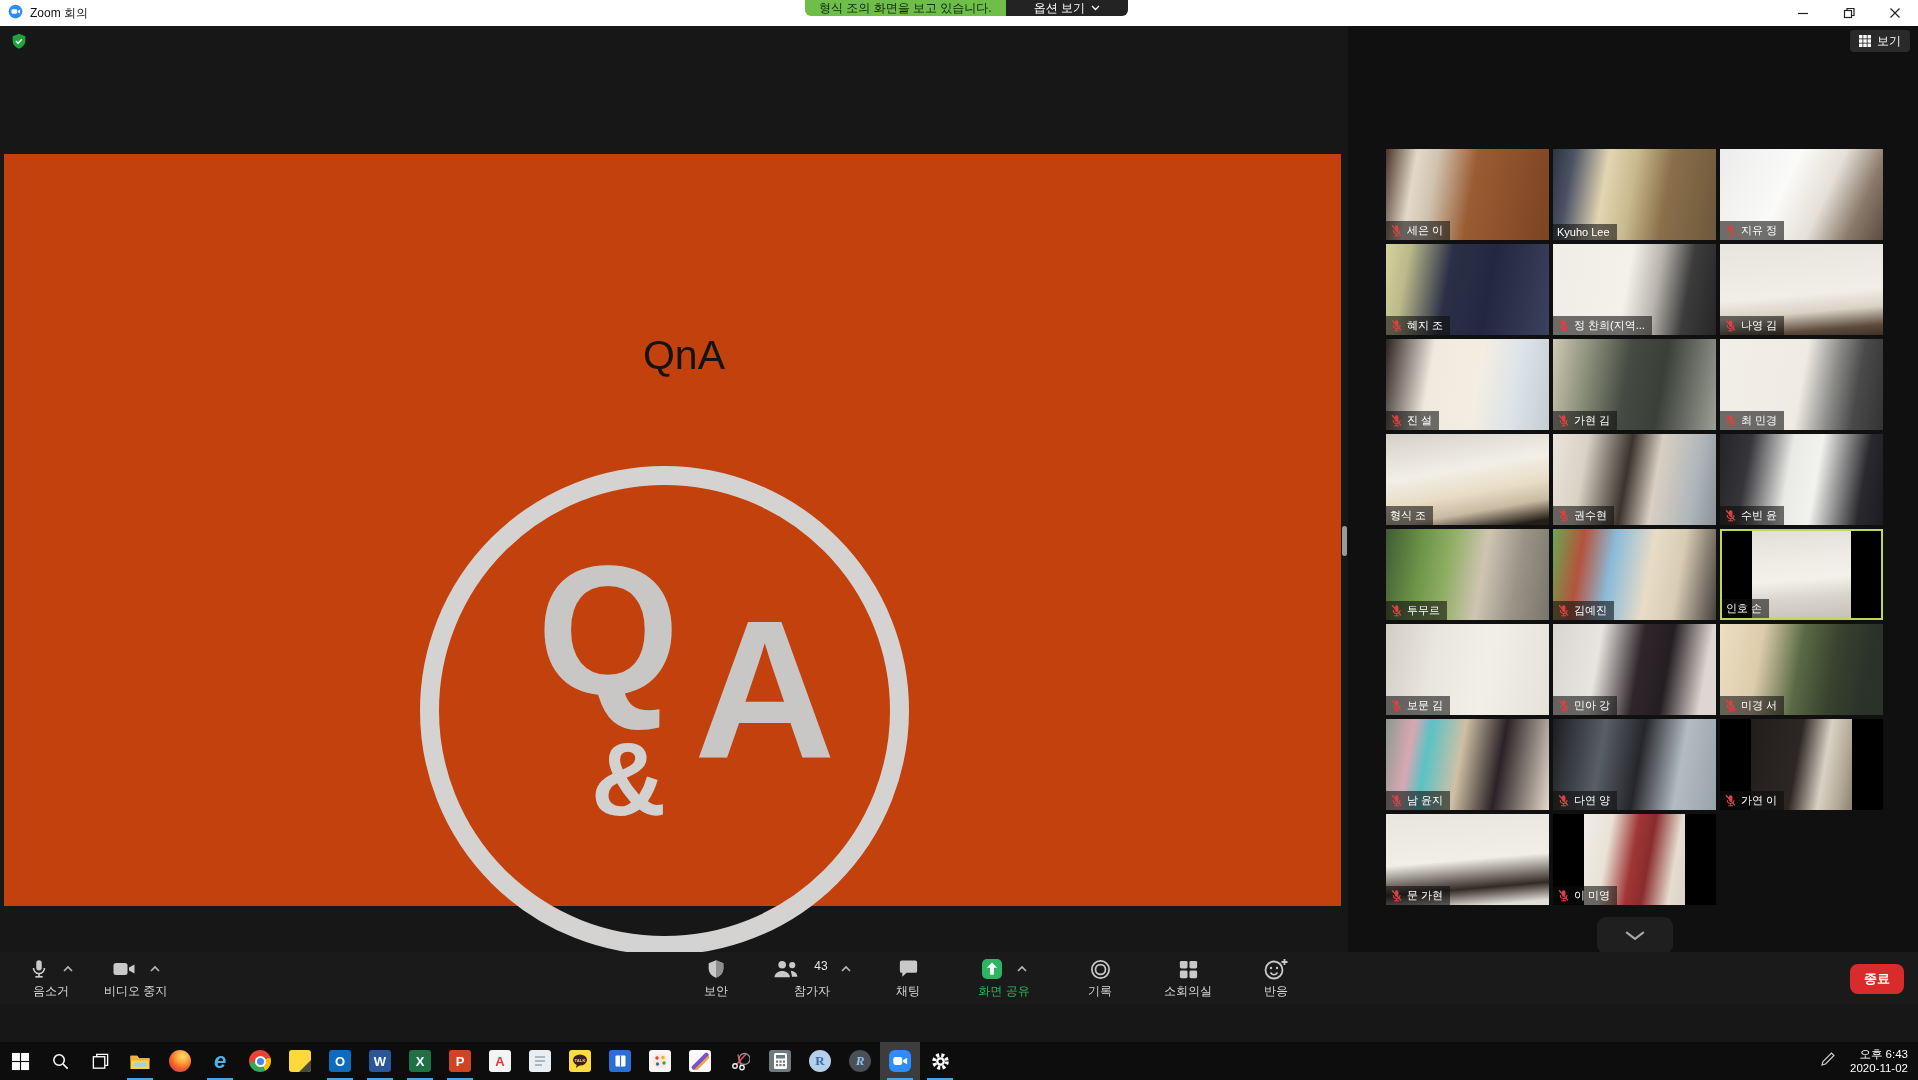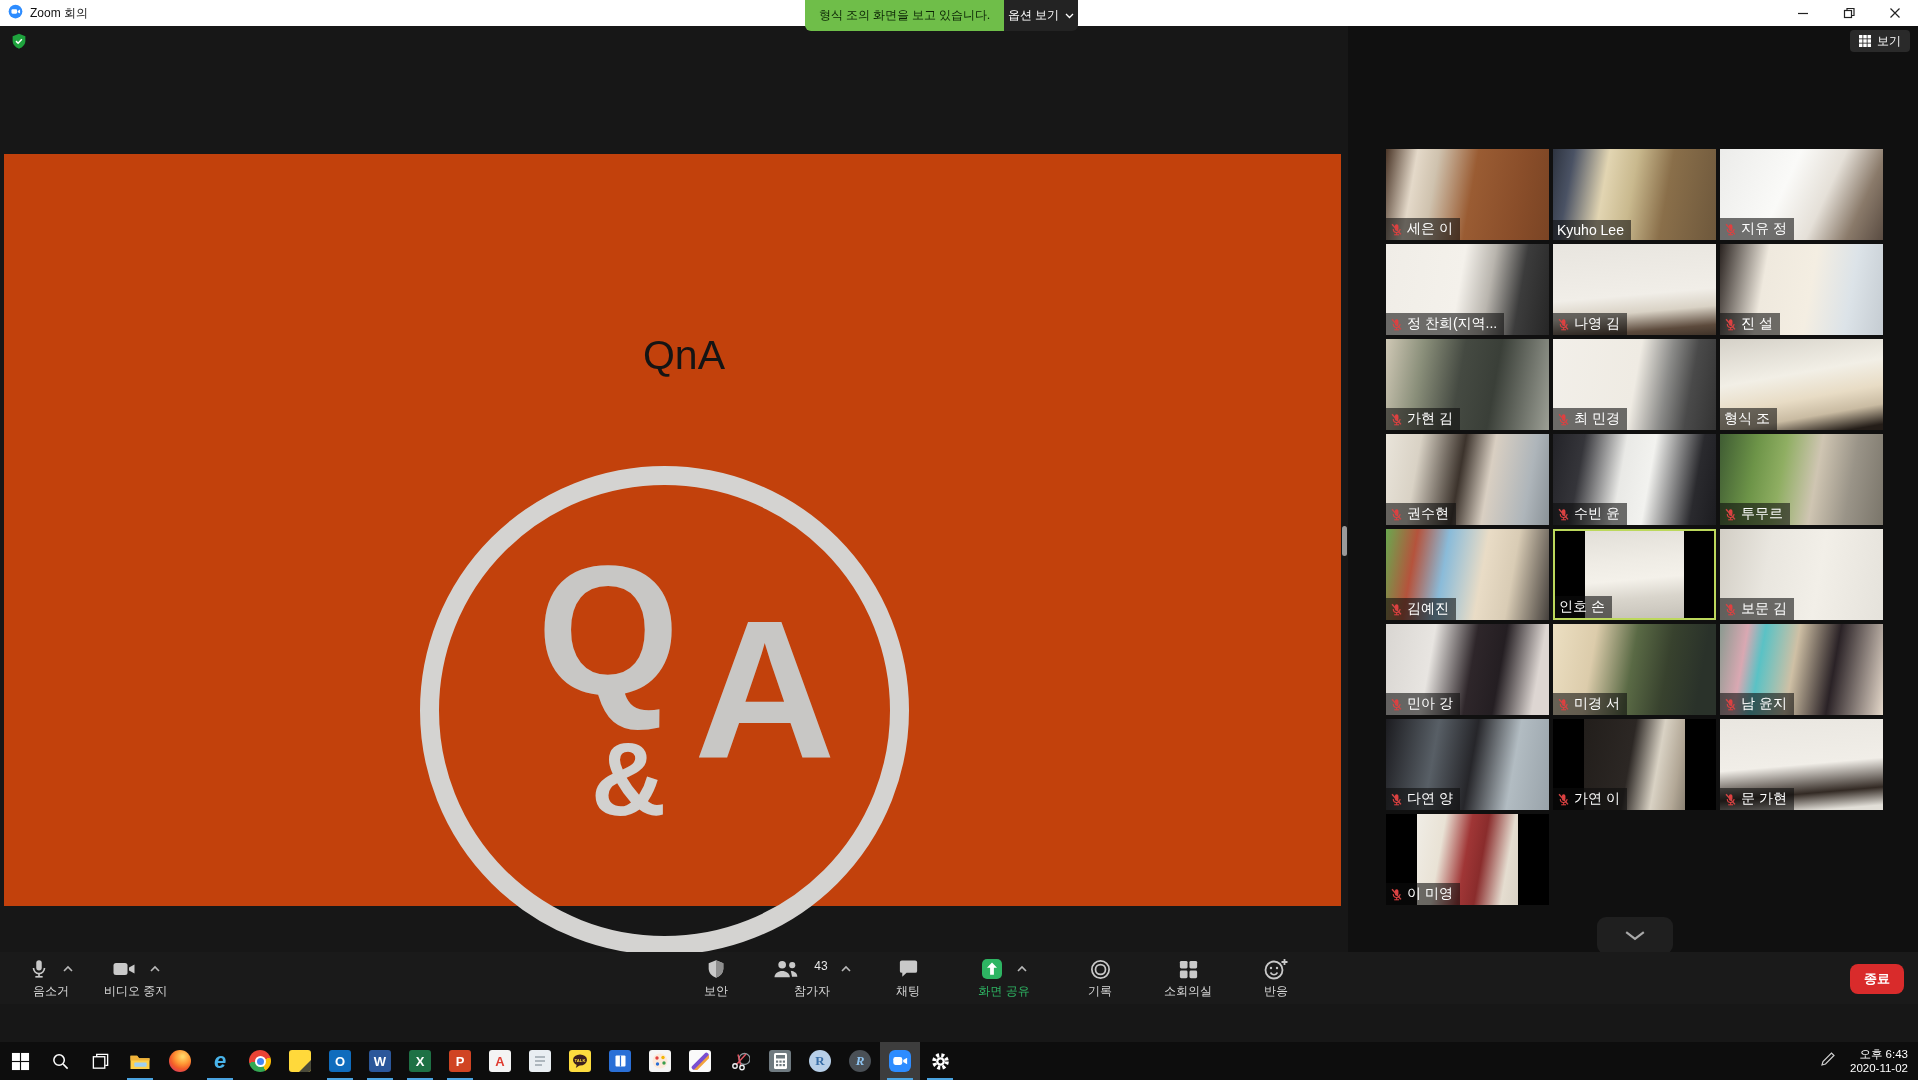--- a/index.html
+++ b/index.html
@@ -6,23 +6,23 @@
   body{
     width:1918px;height:1080px;overflow:hidden;position:relative;
     background:#161616;
     font-family:"Liberation Sans","DejaVu Sans",sans-serif;
     -webkit-font-smoothing:antialiased;
   }
   
   .titlebar{position:absolute;top:0;left:0;width:100%;height:26px;background:#ffffff;z-index:50;}
   .tb-left{position:absolute;left:8px;top:0;height:26px;display:flex;align-items:center;gap:7px;}
   .tb-title{font-size:12px;color:#111;}
-  .banner{position:absolute;left:805px;top:0;height:31px;display:flex;border-radius:0 0 6px 6px;overflow:hidden;font-family:Liberation Serif, serif;}
+  .banner{position:absolute;left:805px;top:0;height:16px;display:flex;border-radius:0 0 6px 6px;overflow:hidden;}
   .banner-msg{background:#6fbe49;color:#0b2305;font-size:12px;display:flex;align-items:center;padding:0 14px;white-space:nowrap;}
-  .banner-opt{background:#232323;color:#fff;font-size:12px;display:flex;align-items:center;gap:6px;padding:0 4px;white-space:nowrap;cursor:pointer;}
+  .banner-opt{background:#232323;color:#fff;font-size:12px;display:flex;align-items:center;gap:6px;padding:0 28px;white-space:nowrap;cursor:pointer;}
   .winctl{position:absolute;right:0;top:0;height:26px;display:flex;}
   .winbtn{width:46px;height:26px;display:flex;align-items:center;justify-content:center;}
   
   .app{position:absolute;top:26px;left:0;width:1918px;height:1016px;background:#171717;}
   .right-pane{position:absolute;top:0;left:1348px;width:570px;height:964px;background:#101010;}
   .sec-shield{position:absolute;left:10px;top:6px;width:18px;height:19px;}
   .view-btn{position:absolute;right:8px;top:4px;height:22px;background:#2a2a2a;border-radius:4px;
     display:flex;align-items:center;gap:6px;padding:0 9px;color:#fff;font-size:12px;cursor:pointer;}
   
   .stage{position:absolute;left:4px;top:128px;width:1337px;height:752px;background:#c2410c;}
@@ -33,21 +33,21 @@
   .qa-amp{position:absolute;left:152px;top:242px;font-size:104px;font-weight:bold;color:#d2d1cf;line-height:1;}
   .divider-handle{position:absolute;left:1342px;top:500px;width:5px;height:30px;background:#9a9a9a;border-radius:3px;cursor:col-resize;}
   
   .pgrid{position:absolute;left:1386px;top:123px;display:grid;grid-template-columns:repeat(3,163px);grid-auto-rows:91px;gap:4px;}
   .tile{position:relative;background:#000;overflow:hidden;box-sizing:border-box;cursor:pointer;}
   .tile .vid{position:absolute;inset:0;}
   .tile.pillarbox .vid{left:19%;width:62%;}
   .tile.active{border:2px solid #eab308;}
   .nameplate{position:absolute;left:0;bottom:0;max-width:96%;display:flex;align-items:center;gap:4px;
     background:rgba(12,12,12,0.58);padding:2px 7px 2px 4px;box-sizing:border-box;}
-  .nameplate .pname{color:#fff;font-size:14px;white-space:nowrap;overflow:hidden;}
+  .nameplate .pname{color:#fff;font-size:11px;white-space:nowrap;overflow:hidden;}
   .grid-collapse{position:absolute;left:1597px;top:891px;width:76px;height:37px;background:#1f1f1f;border-radius:9px;
     display:flex;align-items:center;justify-content:center;cursor:pointer;}
   
   .toolbar{position:absolute;left:0;bottom:38px;width:1918px;height:52px;background:#1a1a1a;}
   .tbi{display:flex;flex-direction:column;align-items:center;justify-content:flex-start;padding-top:5px;cursor:pointer;}
   .tbi .row{display:flex;align-items:center;gap:12px;height:24px;}
   .tbi .lbl{margin-top:2px;font-size:12px;color:#d9d9d9;white-space:nowrap;}
   .tbi.green .lbl{color:#2eb563;}
   .tb-left-group{position:absolute;left:12px;top:0;height:52px;display:flex;gap:30px;margin-left:16px;}
   .tb-center-group{position:absolute;left:672px;top:0;height:52px;display:flex;gap:0;}
@@ -178,20 +178,33 @@
             <rect x="6" y="1.5" width="4.4" height="8" rx="2.2" fill="#e04040"></rect>
             <path d="M4 7.5a4.2 4.2 0 0 0 8.4 0" fill="none" stroke="#e04040" stroke-width="1.3"></path>
             <line x1="8.2" y1="12" x2="8.2" y2="14.5" stroke="#e04040" stroke-width="1.3"></line>
             <line x1="5.2" y1="14.5" x2="11.2" y2="14.5" stroke="#e04040" stroke-width="1.3"></line>
             <line x1="2.5" y1="1.5" x2="13.5" y2="14" stroke="#d04545" stroke-width="1.8"></line>
           </svg>
       <span class="pname">지유 정</span>
     </div>
   </div>
       <div class="tile">
+    <div class="vid" style="background: linear-gradient(100deg, rgb(213, 212, 158) 0%, rgb(185, 185, 138) 14%, rgb(44, 48, 70) 38%, rgb(35, 39, 65) 62%, rgb(60, 65, 92) 100%);"></div>
+    <div class="nameplate">
+      <svg viewBox="0 0 16 16" width="13" height="13">
+            <rect x="6" y="1.5" width="4.4" height="8" rx="2.2" fill="#e04040"></rect>
+            <path d="M4 7.5a4.2 4.2 0 0 0 8.4 0" fill="none" stroke="#e04040" stroke-width="1.3"></path>
+            <line x1="8.2" y1="12" x2="8.2" y2="14.5" stroke="#e04040" stroke-width="1.3"></line>
+            <line x1="5.2" y1="14.5" x2="11.2" y2="14.5" stroke="#e04040" stroke-width="1.3"></line>
+            <line x1="2.5" y1="1.5" x2="13.5" y2="14" stroke="#d04545" stroke-width="1.8"></line>
+          </svg>
+      <span class="pname">혜지 조</span>
+    </div>
+  </div>
+      <div class="tile">
     <div class="vid" style="background: linear-gradient(100deg, rgb(240, 237, 231) 0%, rgb(244, 241, 235) 45%, rgb(185, 181, 174) 62%, rgb(60, 60, 60) 80%, rgb(38, 38, 38) 100%);"></div>
     <div class="nameplate">
       <svg viewBox="0 0 16 16" width="13" height="13">
             <rect x="6" y="1.5" width="4.4" height="8" rx="2.2" fill="#e04040"></rect>
             <path d="M4 7.5a4.2 4.2 0 0 0 8.4 0" fill="none" stroke="#e04040" stroke-width="1.3"></path>
             <line x1="8.2" y1="12" x2="8.2" y2="14.5" stroke="#e04040" stroke-width="1.3"></line>
             <line x1="5.2" y1="14.5" x2="11.2" y2="14.5" stroke="#e04040" stroke-width="1.3"></line>
             <line x1="2.5" y1="1.5" x2="13.5" y2="14" stroke="#d04545" stroke-width="1.8"></line>
           </svg>
       <span class="pname">정 찬희(지역...</span>

